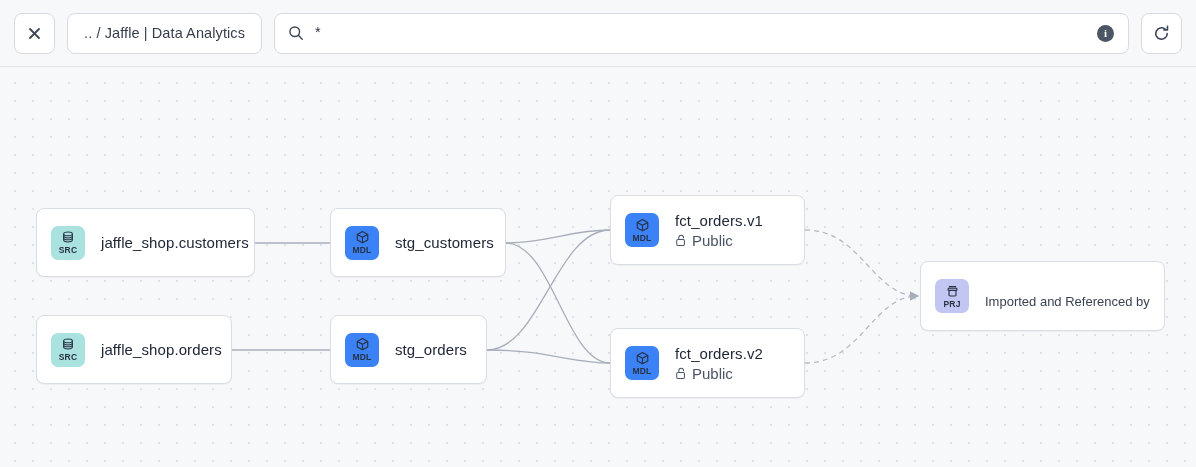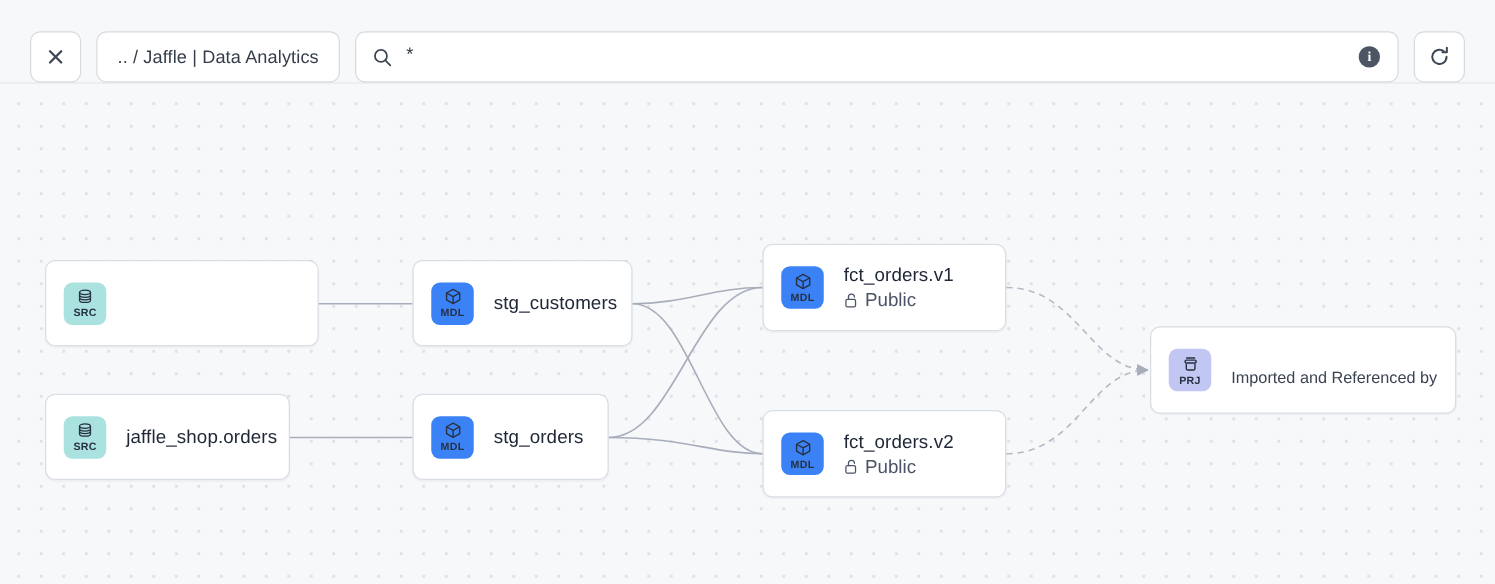--- a/index.html
+++ b/index.html
@@ -17,22 +17,22 @@
   
   .header {
     position: absolute;
     left: 0; top: 0;
     width: 1196px;
     height: 67px;
     background: #f7f8fa;
     border-bottom: 1px solid #e2e5ea;
     box-sizing: border-box;
     display: flex;
-    align-items: flex-end;
-    padding: 0 24px;
+    align-items: center;
+    padding: 0 14px;
     gap: 12px;
   }
   .hbtn {
     background: #ffffff;
     border: 1px solid #d6dae1;
     border-radius: 8px;
     height: 41px;
     box-sizing: border-box;
     display: flex;
     align-items: center;
@@ -215,20 +215,23 @@
     <div class="badge badge-src">
       <svg width="14" height="14" viewBox="0 0 16 16">
         <ellipse cx="8" cy="3.3" rx="5" ry="2.1" fill="none" stroke="#273142" stroke-width="1.2"></ellipse>
         <path d="M3 3.3 V8 M13 3.3 V8" stroke="#273142" stroke-width="1.2" fill="none"></path>
         <path d="M3 5.8 C3 7 5.2 7.9 8 7.9 C10.8 7.9 13 7 13 5.8" fill="none" stroke="#273142" stroke-width="1.2"></path>
         <path d="M3 8 C3 9.2 5.2 10.1 8 10.1 C10.8 10.1 13 9.2 13 8" fill="none" stroke="#273142" stroke-width="1.2"></path>
         <path d="M3 8 V10.4 C3 11.6 5.2 12.5 8 12.5 C10.8 12.5 13 11.6 13 10.4 V8" fill="none" stroke="#273142" stroke-width="1.2"></path>
       </svg>
       <span class="badge-txt">SRC</span>
     </div>
+    <div class="node-body">
+      <div class="node-title">jaffle_shop.customers</div>
+    </div>
   </div>
 
   <div class="node" style="left:36px; top:248px; width:196px; height:69px;">
     <div class="badge badge-src">
       <svg width="14" height="14" viewBox="0 0 16 16">
         <ellipse cx="8" cy="3.3" rx="5" ry="2.1" fill="none" stroke="#273142" stroke-width="1.2"></ellipse>
         <path d="M3 3.3 V8 M13 3.3 V8" stroke="#273142" stroke-width="1.2" fill="none"></path>
         <path d="M3 5.8 C3 7 5.2 7.9 8 7.9 C10.8 7.9 13 7 13 5.8" fill="none" stroke="#273142" stroke-width="1.2"></path>
         <path d="M3 8 C3 9.2 5.2 10.1 8 10.1 C10.8 10.1 13 9.2 13 8" fill="none" stroke="#273142" stroke-width="1.2"></path>
         <path d="M3 8 V10.4 C3 11.6 5.2 12.5 8 12.5 C10.8 12.5 13 11.6 13 10.4 V8" fill="none" stroke="#273142" stroke-width="1.2"></path>

